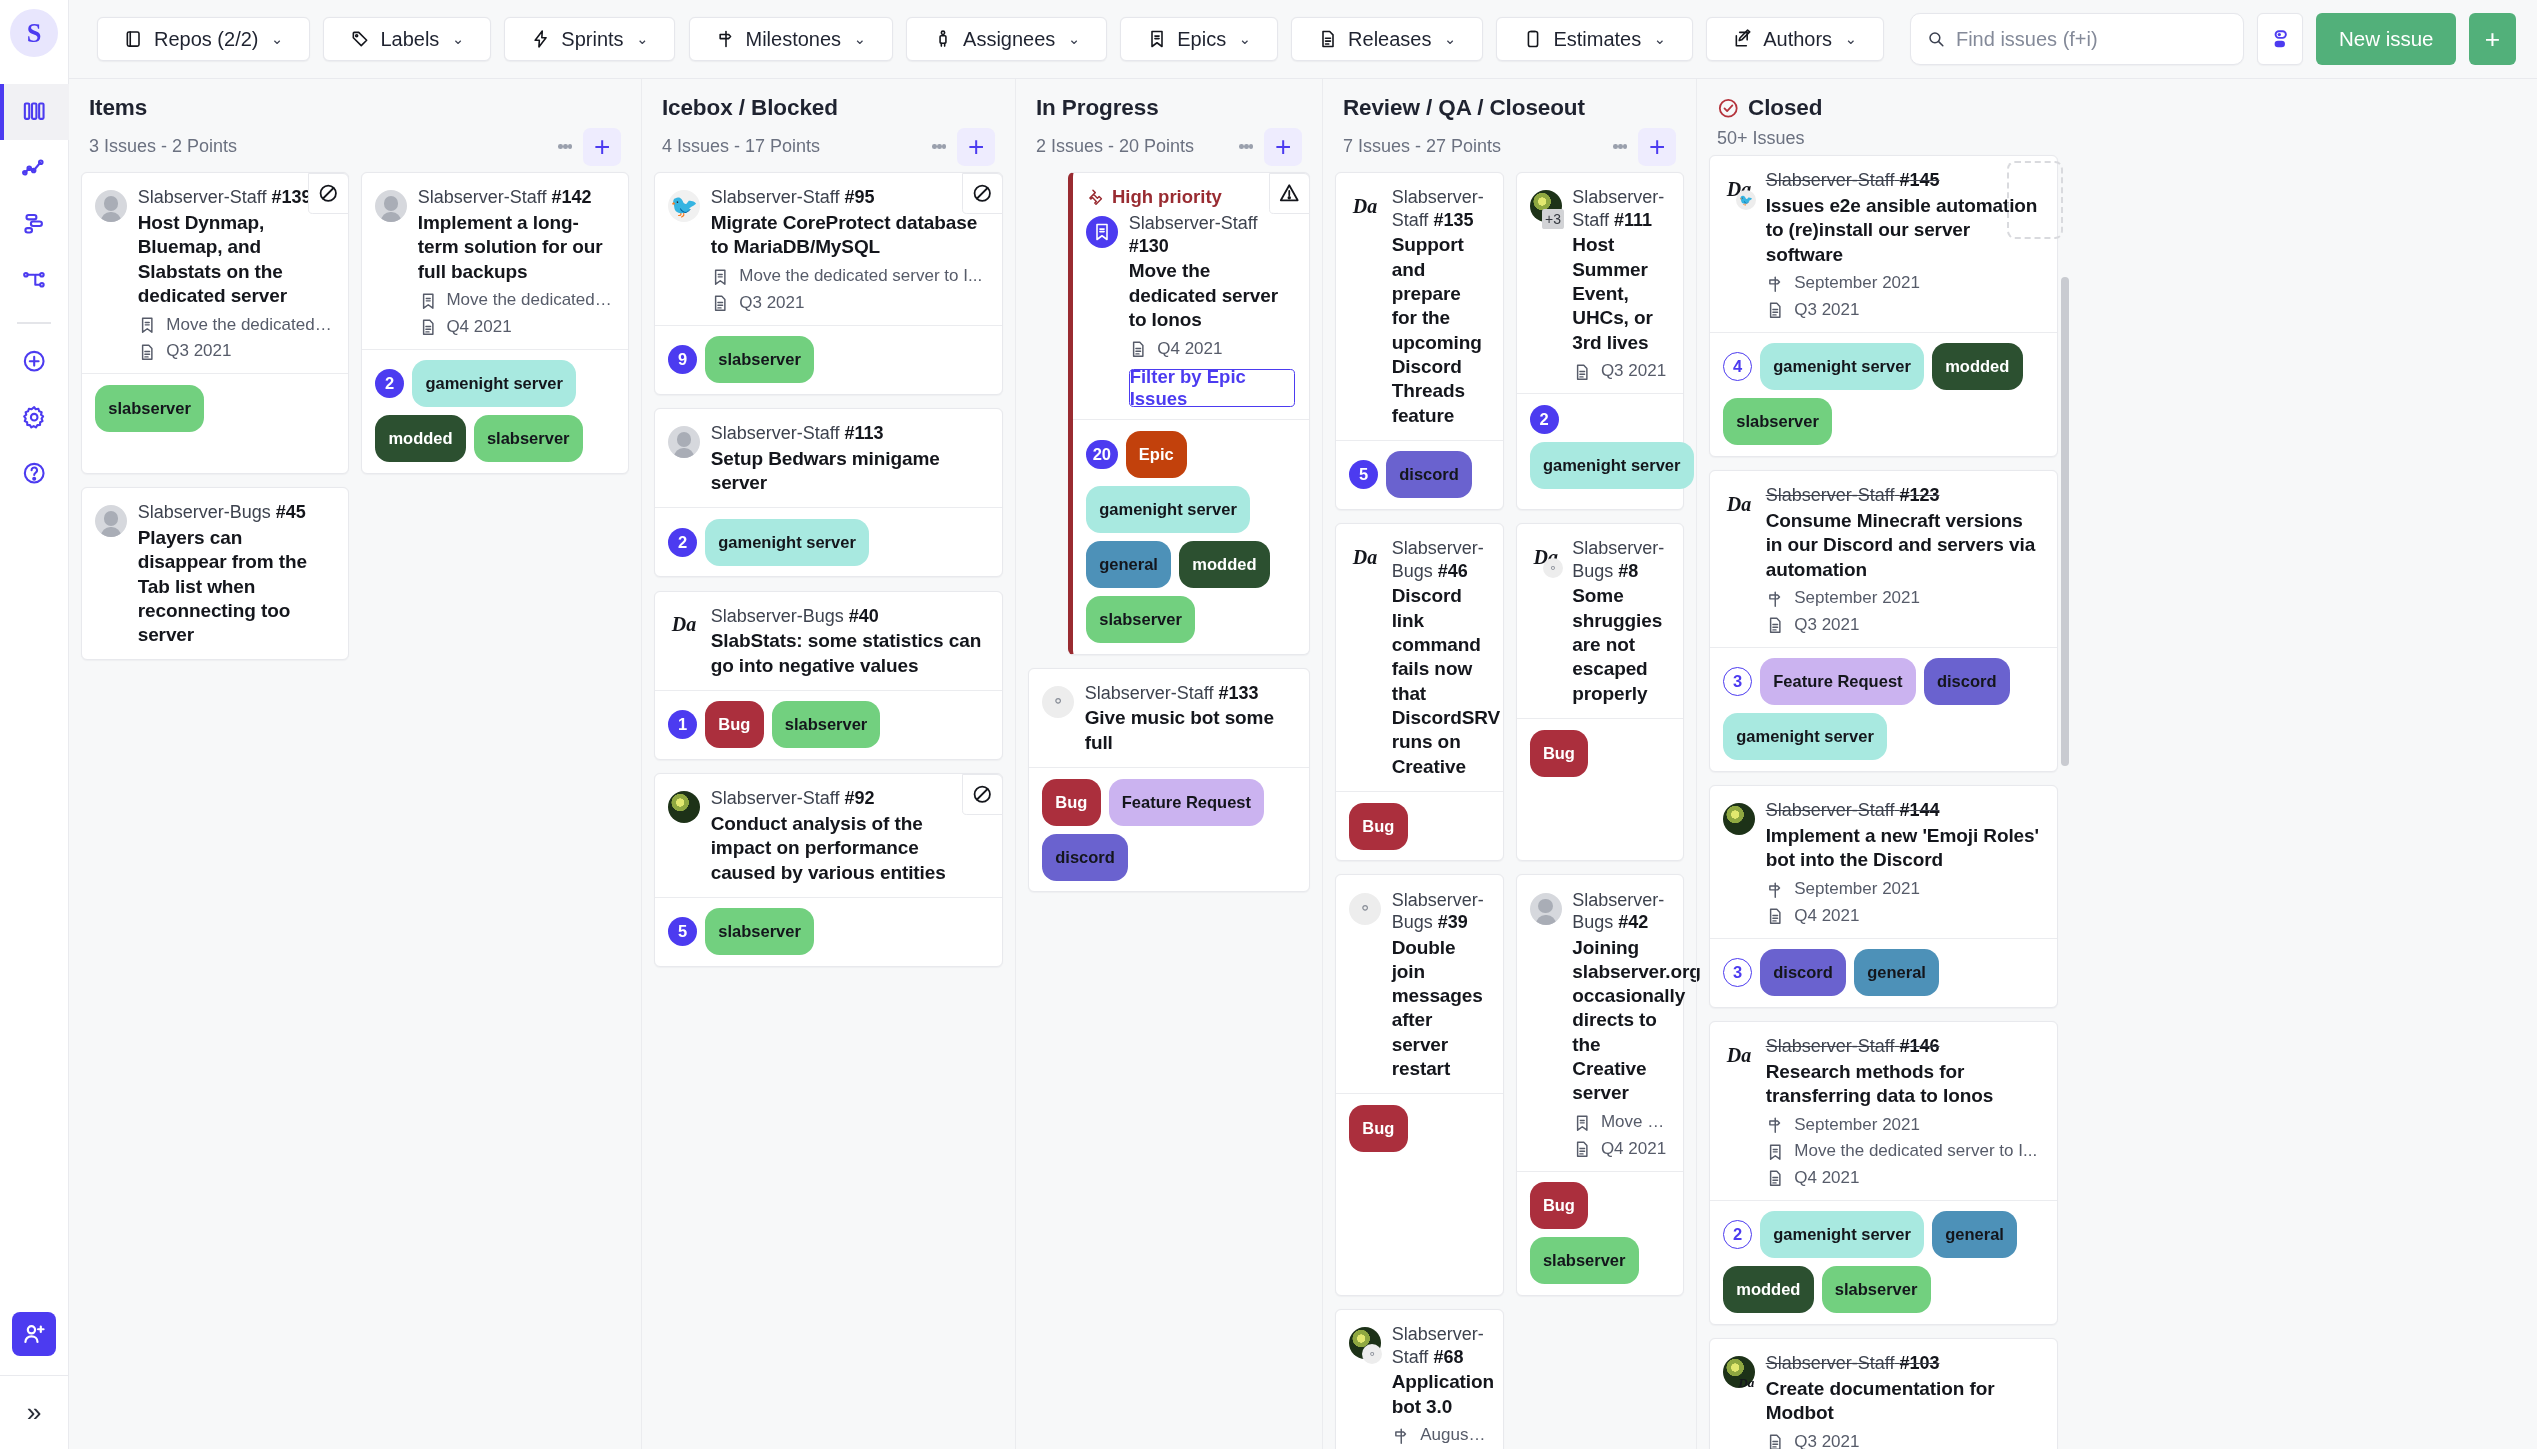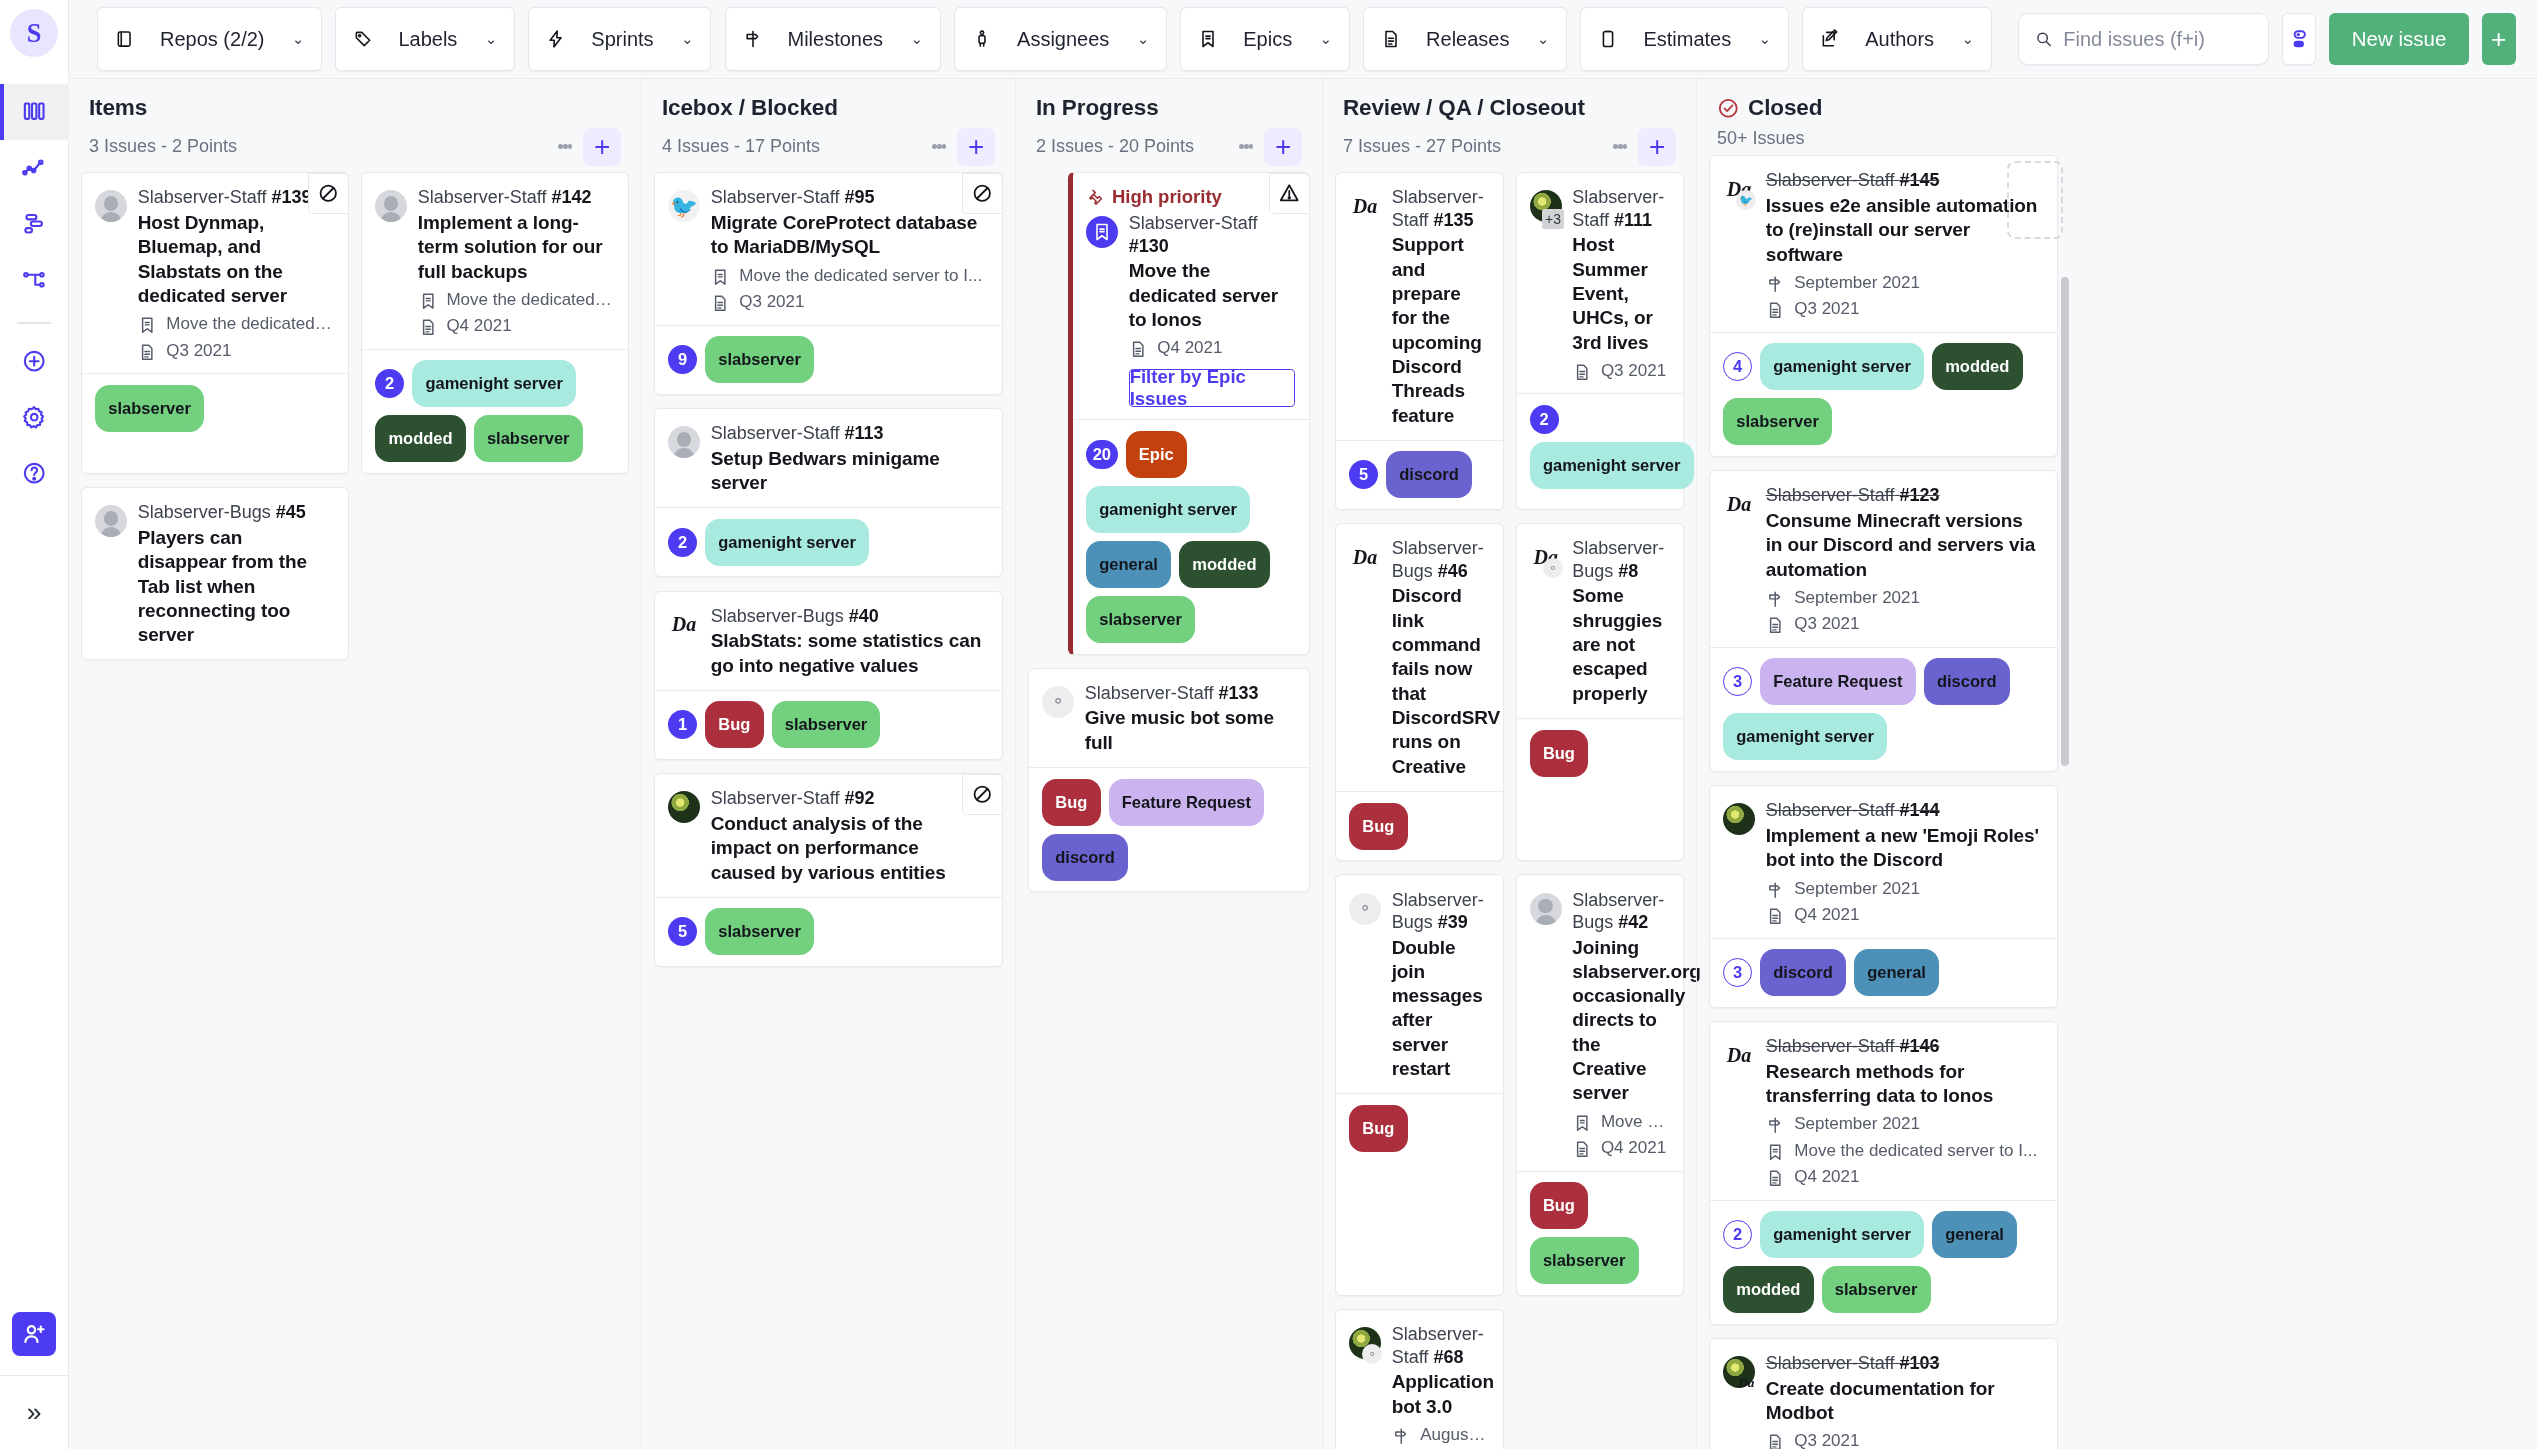--- a/index.html
+++ b/index.html
@@ -44,22 +44,22 @@
   .rail-collapse { height:73px; display:flex; align-items:center; justify-content:center; color:#2b2f3a; font-size:26.4px; }
 
   
   .content { flex:1 1 auto; display:flex; flex-direction:column; min-width:0; }
   .topbar {
     height:79px; flex:0 0 79px; background:#f7f8f9;
     border-bottom:1.3px solid #e9eaee;
     display:flex; align-items:center; padding:0 22.5px 0 28px; gap:13.2px;
   }
   .filter-btn {
-    height:64px; background:#fff; border:0.7px solid #e6e7ec; border-radius:6px;
-    display:flex; align-items:center; gap:25px; padding:0 17px;
+    height:44px; background:#fff; border:0.7px solid #e6e7ec; border-radius:6px;
+    display:flex; align-items:center; gap:10px; padding:0 26px;
     font-size:20px; color:#1f2330; box-shadow:0 0.7px 1.3px rgba(20,24,40,.05);
     white-space:nowrap;
   }
   .filter-btn .chev { font-size:14.5px; color:#3b4050; margin-left:2.6px; }
   .spacer { flex:1 1 auto; }
   .search-box {
     width:370px; height:52px; background:#fff; border:0.7px solid #e6e7ec; border-radius:10px;
     display:flex; align-items:center; gap:10.6px; padding:0 16px;
     box-shadow:0 0.7px 1.3px rgba(20,24,40,.04);
   }
@@ -149,21 +149,21 @@
   }
   .av-mini.mono {
     background:transparent; font-family:"Liberation Serif", serif; font-weight:700; font-style:italic;
     color:#14161c; font-size:13.2px;
   }
   .card-main { min-width:0; flex:1 1 auto; }
   .repo-line { font-size:18px; color:#3d424e; line-height:1.25; }
   .repo-line b { font-weight:700; color:#14161c; }
   .card.closed .repo-line { text-decoration:line-through; text-decoration-thickness:1.3px; }
   .card-title { font-size:19px; font-weight:700; line-height:1.28; margin-top:2px; color:#14161c; letter-spacing:-0.1px; }
-  .meta { display:flex; align-items:flex-start; gap:8.6px; margin-top:6px; font-size:17px; color:#565b69; }
+  .meta { display:flex; align-items:flex-end; gap:8.6px; margin-top:6px; font-size:17px; color:#565b69; }
   .meta .mi { flex:0 0 20px; width:20px; display:flex; justify-content:center; padding-top:2px; }
   .meta .mt { white-space:nowrap; overflow:hidden; text-overflow:ellipsis; }
   .epic-filter {
     margin-top:10.6px; height:38px; border:1.3px solid #4c3bf0; border-radius:4.6px; color:#4c3bf0;
     display:flex; align-items:center; justify-content:center; font-size:18.5px; font-weight:700;
   }
   .card-foot {
     border-top:0.7px solid #ebecef; padding:10.6px 13.2px 10.6px;
     display:flex; flex-wrap:wrap; align-items:center; gap:8px 8px;
   }

